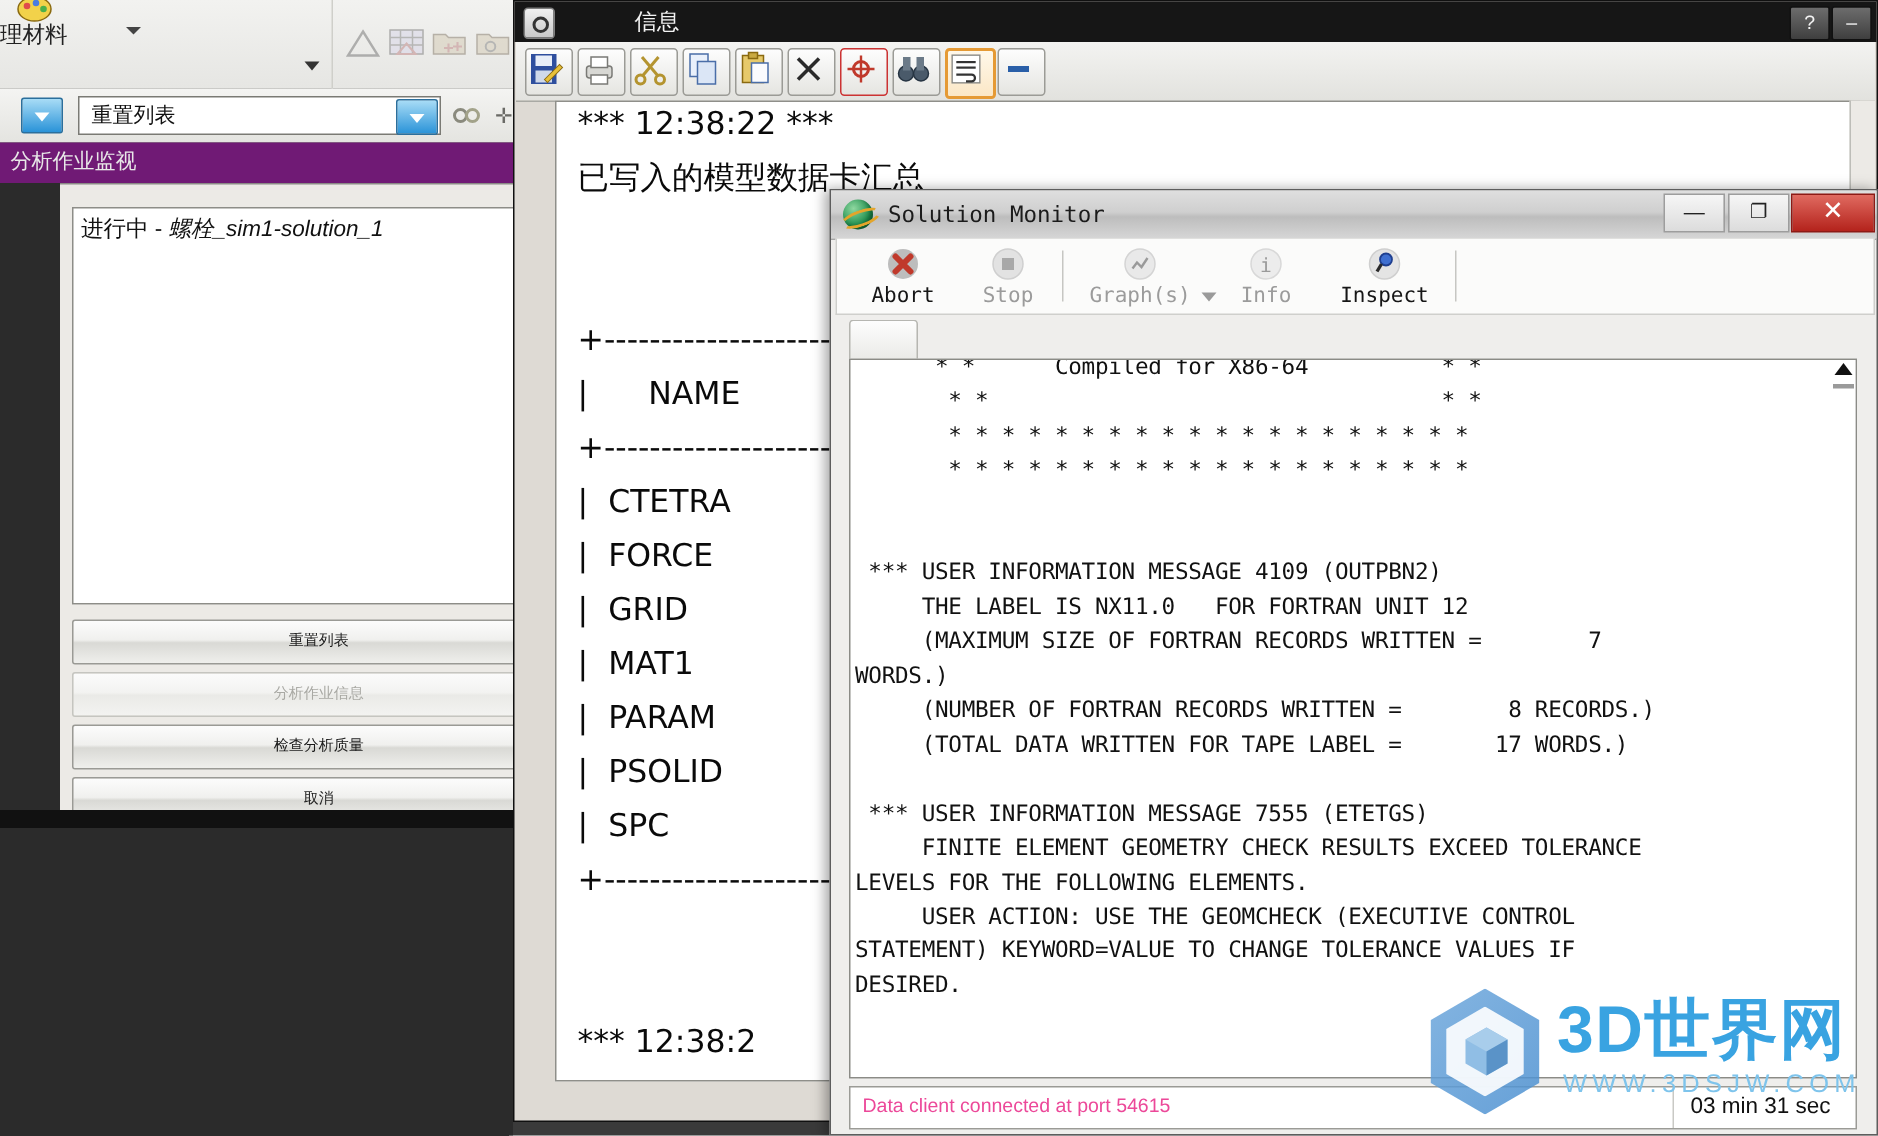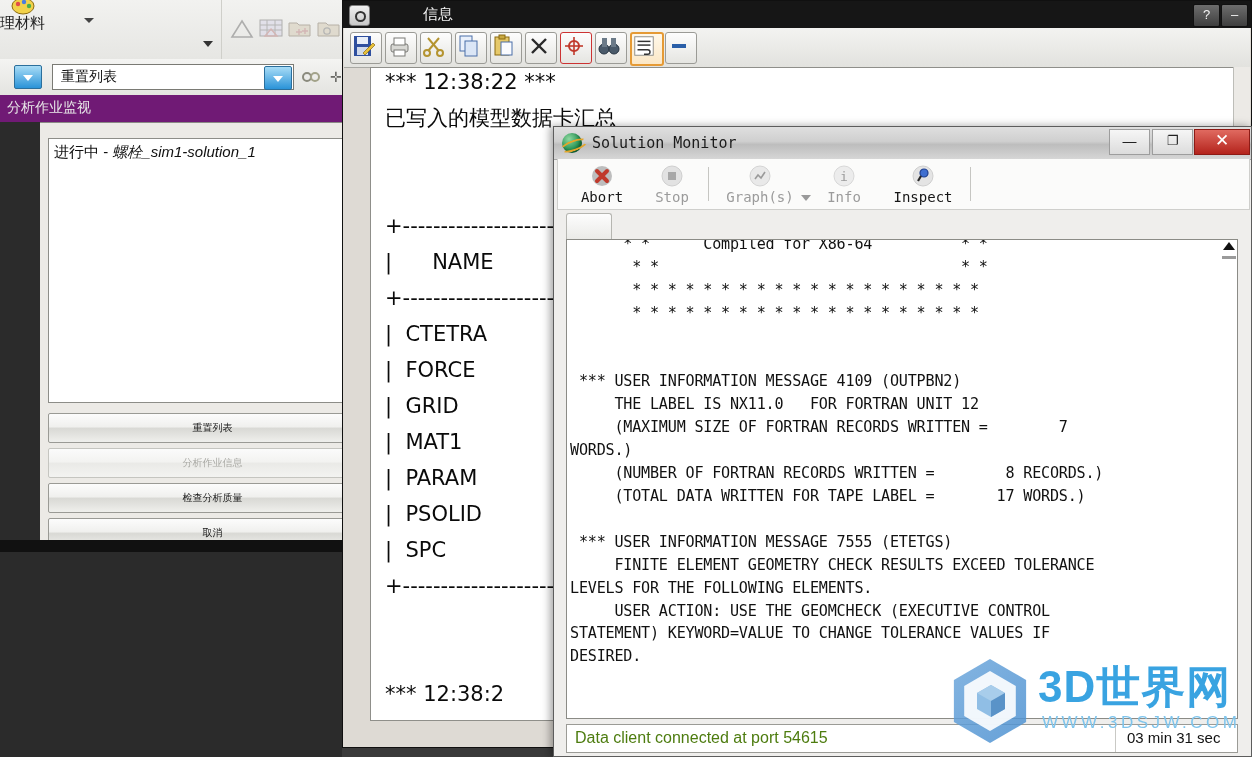--- a/index.html
+++ b/index.html
@@ -110,21 +110,21 @@
     border:1px solid #8b8b86;overflow:hidden;}
   #sm-text pre{margin:0;padding:0;position:absolute;left:3px;top:-7px;
     font-family:"DejaVu Sans Mono","Liberation Mono",monospace;
     font-size:15.1px;line-height:22.9px;color:#111;white-space:pre;letter-spacing:-0.2px;}
   #sm-vscroll{position:absolute;right:0;top:0;width:16px;height:476px;background:#fff;}
   #sm-vscroll .up{position:absolute;right:2px;top:2px;width:0;height:0;
     border-left:6px solid transparent;border-right:6px solid transparent;border-bottom:8px solid #111;}
   #sm-vscroll .bar{position:absolute;right:1px;top:16px;width:14px;height:3px;background:#9a9a9a;}
   #sm-status{position:absolute;left:12px;top:597px;width:670px;height:27px;
     background:#fff;border:1px solid #9b9b96;}
-  #sm-status .msg{position:absolute;left:8px;top:4px;font-size:16px;color:#4d7c0f;}
+  #sm-status .msg{position:absolute;left:8px;top:4px;font-size:13px;color:#ec4899;}
   #sm-status .sep{position:absolute;left:548px;top:0px;width:1px;height:27px;background:#c9c9c5;}
   #sm-status .tm{position:absolute;left:560px;top:4px;font-size:15px;color:#111;}
 
   
   #wm{position:absolute;left:946px;top:655px;width:300px;height:96px;pointer-events:none;}
   #wm .hexwrap{position:absolute;left:2px;top:4px;width:84px;height:84px;}
   #wm .hex{position:absolute;left:0;top:0;width:84px;height:84px;
     background:linear-gradient(135deg,#6fa8dc,#4a8fd0);
     clip-path:polygon(50% 0%,93% 25%,93% 75%,50% 100%,7% 75%,7% 25%);opacity:.85;}
   #wm .hex2{position:absolute;left:12px;top:12px;width:60px;height:60px;

